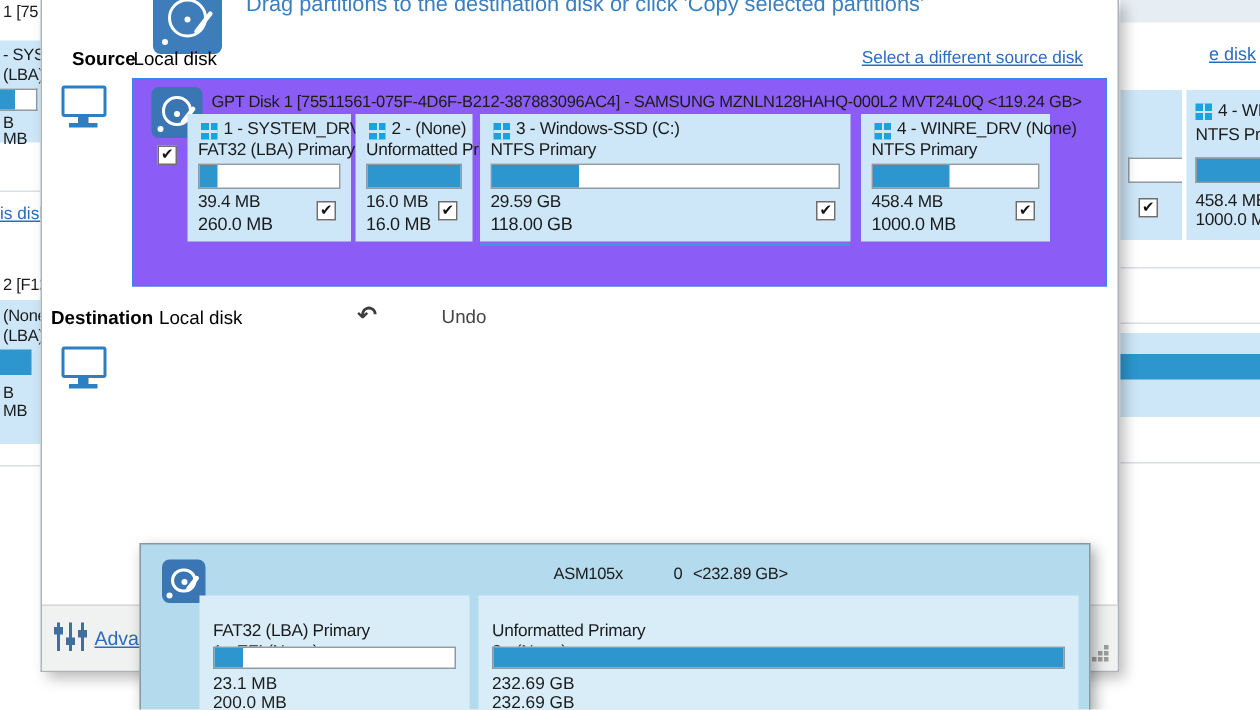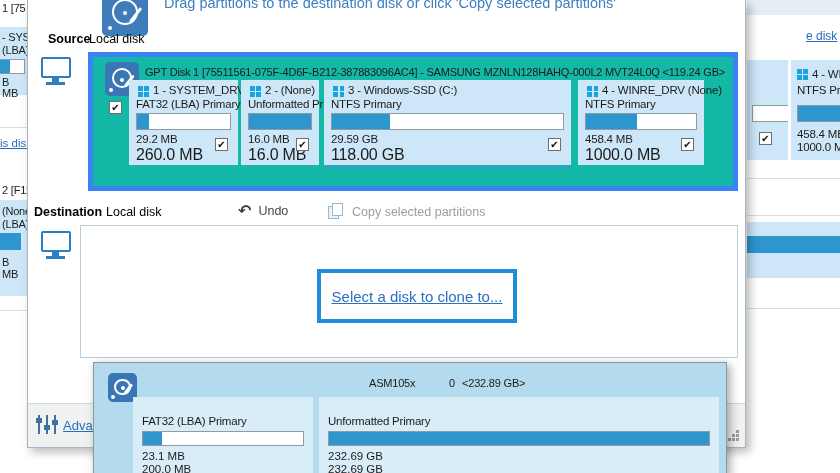--- a/index.html
+++ b/index.html
@@ -28,21 +28,21 @@
   .hd .d { width:4px; height:4px; left:12%; bottom:12%; border-radius:50%; }
   .hd .arm { width:3px; height:40%; right:24%; top:34%; transform:rotate(38deg); border-radius:2px; }
   .mon { position:absolute; width:30px; height:21px; border:2px solid #2e7fc2; border-radius:2px; background:#fff; }
   .mon::before { content:""; position:absolute; left:9px; top:19px; width:7px; height:4px; background:#2e7fc2; }
   .mon::after  { content:""; position:absolute; left:3px; top:23px; width:19px; height:3px; background:#2e7fc2; }
   .tile { position:absolute; top:23px; height:85px; background:#cde7f8; cursor:pointer; }
   .tile .r1 { position:absolute; top:4px; left:24px; font-size:11.5px; letter-spacing:-0.2px; white-space:nowrap; color:#1b1b1b;}
   .tile .r2 { position:absolute; top:18px; left:7px; font-size:11.5px; letter-spacing:-0.2px; white-space:nowrap; color:#1b1b1b;}
   .tile .bar { left:7px; right:7px; top:33px; height:17px; }
   .tile .used { position:absolute; top:53px; left:7px; font-size:11.5px; letter-spacing:-0.2px; color:#1b1b1b;}
-  .tile .size { position:absolute; top:66px; left:7px; font-size:16px; letter-spacing:-0.2px; color:#1b1b1b;}
+  .tile .size { position:absolute; top:66px; left:7px; font-size:12px; letter-spacing:-0.2px; color:#1b1b1b;}
   .ptile { position:absolute; top:34px; height:82px; background:#d9edf9; cursor:pointer; }
   .ptile .r1 { position:absolute; top:4px; left:9px; font-size:11.5px; letter-spacing:-0.2px; white-space:nowrap; color:#1b1b1b;margin-top:28px;}
   .ptile .r2 { position:absolute; top:18px; left:9px; font-size:11.5px; letter-spacing:-0.2px; white-space:nowrap; color:#1b1b1b;}
   .ptile .bar { left:9px; right:9px; top:34px; height:15px; }
   .ptile .used { position:absolute; top:53px; left:9px; font-size:11.5px; color:#1b1b1b;}
   .ptile .size { position:absolute; top:66px; left:9px; font-size:11.5px; color:#1b1b1b;}
   .pages { position:absolute; width:18px; height:18px; }
   .pages i { position:absolute; width:11px; height:13px; border:1px solid #93b9d6; background:#eaf4fb; }
   .pages i.p1 { left:0; top:3px; }
   .pages i.p2 { left:4px; top:0; background:#fff; }
@@ -112,41 +112,42 @@
     <span class="hd" style="left:74px;top:-10px;width:46px;height:46px;background:#3f7cba;">
       <i class="ring"></i>
         <i class="c"></i>
         <i class="d"></i>
         <i class="arm"></i>
     </span>
     <div class="abs" style="left:136px;top:-5px;font-size:14.5px;color:#3c7fc0;white-space:nowrap;">Drag partitions to the destination disk or click 'Copy selected partitions'</div>
 
     <div class="abs t125 bold" style="left:20px;top:32px;">Source</div>
     <div class="abs t125" style="left:61px;top:32px;">Local disk</div>
+    <div class="abs link" style="right:23px;top:33px;font-size:11.5px;">Select a different source disk</div>
 
     <span class="mon" style="left:13px;top:57px;"></span>
 
-    <div class="abs" style="left:60px;top:52px;width:650px;height:139px;border:5px solid #3b82f6;background:#14b8a6;">
+    <div class="abs" style="left:60px;top:52px;width:650px;height:139px;border:1px solid #3b82f6;background:#8b5cf6;">
       <span class="hd" style="left:12px;top:5px;width:34px;height:34px;">
         <i class="ring"></i>
           <i class="c"></i>
           <i class="d"></i>
           <i class="arm"></i>
       </span>
       <div class="cb" style="left:16px;top:44px;"></div>
       <div class="abs t11" style="left:52px;top:9px;">GPT Disk 1 [75511561-075F-4D6F-B212-387883096AC4] - SAMSUNG MZNLN128HAHQ-000L2 MVT24L0Q  &lt;119.24 GB&gt;</div>
 
       <div class="tile" style="left:36px;width:109px;">
         <span class="wf" style="left:9px;top:6px;"></span>
         <div class="r1">1 - SYSTEM_DRV (None)</div>
         <div class="r2">FAT32 (LBA) Primary</div>
         <div class="bar">
             <div class="fill" style="width: 13%;"></div>
           </div>
-        <div class="used">29.2 MB</div>
+        <div class="used">39.4 MB</div>
         <div class="size">260.0 MB</div>
         <div class="cb" style="right:10px;top:58px;"></div>
       </div>
 
       <div class="tile" style="left:148px;width:78px;">
         <span class="wf" style="left:9px;top:6px;"></span>
         <div class="r1">2 -  (None)</div>
         <div class="r2">Unformatted Primary</div>
         <div class="bar">
             <div class="fill" style="width: 100%;"></div>
@@ -180,37 +181,25 @@
         <div class="size">1000.0 MB</div>
         <div class="cb" style="right:10px;top:58px;"></div>
       </div>
     </div>
 
     <div class="abs t125 bold" style="left:6px;top:205px;">Destination</div>
     <div class="abs t125" style="left:78px;top:205px;">Local disk</div>
 
     <div class="toolbtn" style="left:210px;top:204px;">
       <span class="undo-ic">↶</span>
-      <span class="t125" style="color:#444;">Undo</span>
-    </div>
-    <div class="toolbtn" style="left:300px;top:203px;">
-      <span class="pages" style="position:relative;width:17px;height:17px;">
-          <i class="p1"></i>
-          <i class="p2"></i>
-        </span>
-      <span class="t125" style="color:#9e9e9e;">Copy selected partitions</span>
+      <span class="t125" style="color:#444;margin-left:36px;">Undo</span>
     </div>
 
     <span class="mon" style="left:13px;top:231px;"></span>
 
-    <div class="abs" style="left:52px;top:225px;width:658px;height:133px;border:1px solid #b9cdd9;background:#fff;">
-      <div class="abs" style="left:236px;top:43px;width:200px;height:54px;border:4px solid #1e8ed8;background:#fff;display:flex;align-items:center;justify-content:center;">
-        <span class="link" style="font-size:15px;color:#2a6fc2;">Select a disk to clone to...</span>
-      </div>
-    </div>
 
     <div class="abs" style="left:0;top:403px;width:717px;height:44px;background:#f0f1f1;border-top:1px solid #d6d6d6;">
       <span class="sl" style="left:7px;top:10px;">
           <i class="b"></i>
           <i class="k"></i>
         </span>
       <span class="abs link" style="left:35px;top:14px;font-size:13px;">Advan</span>
       <span class="grip"></span>
     </div>
   </div>

